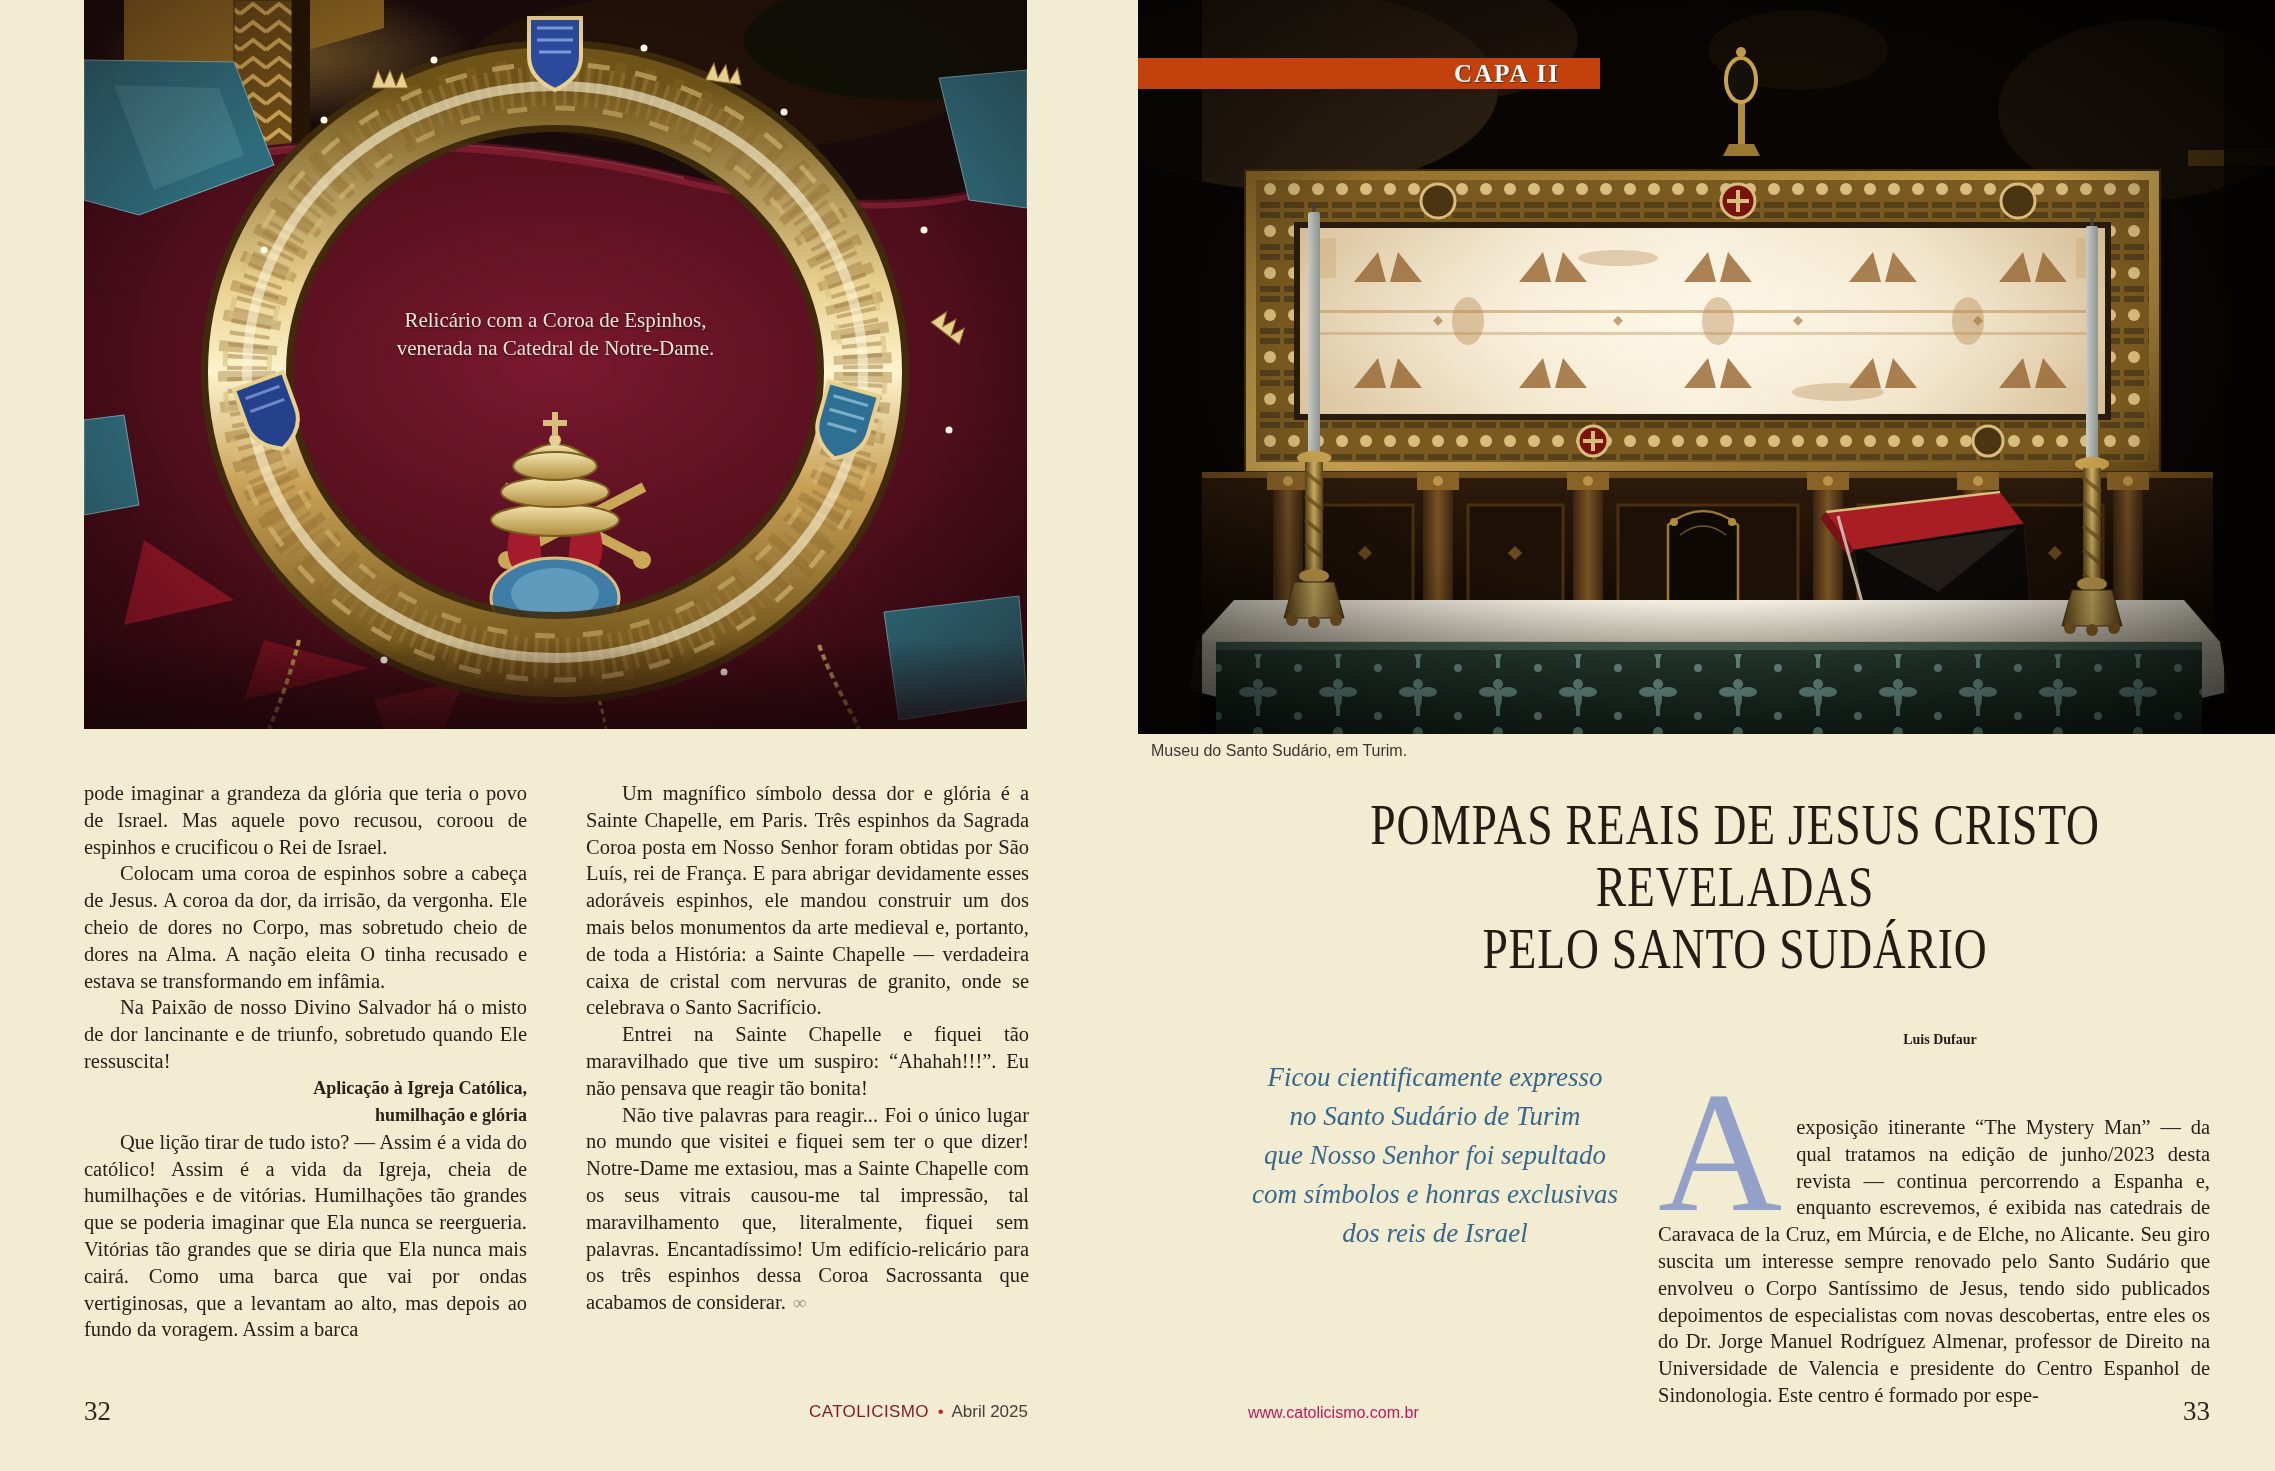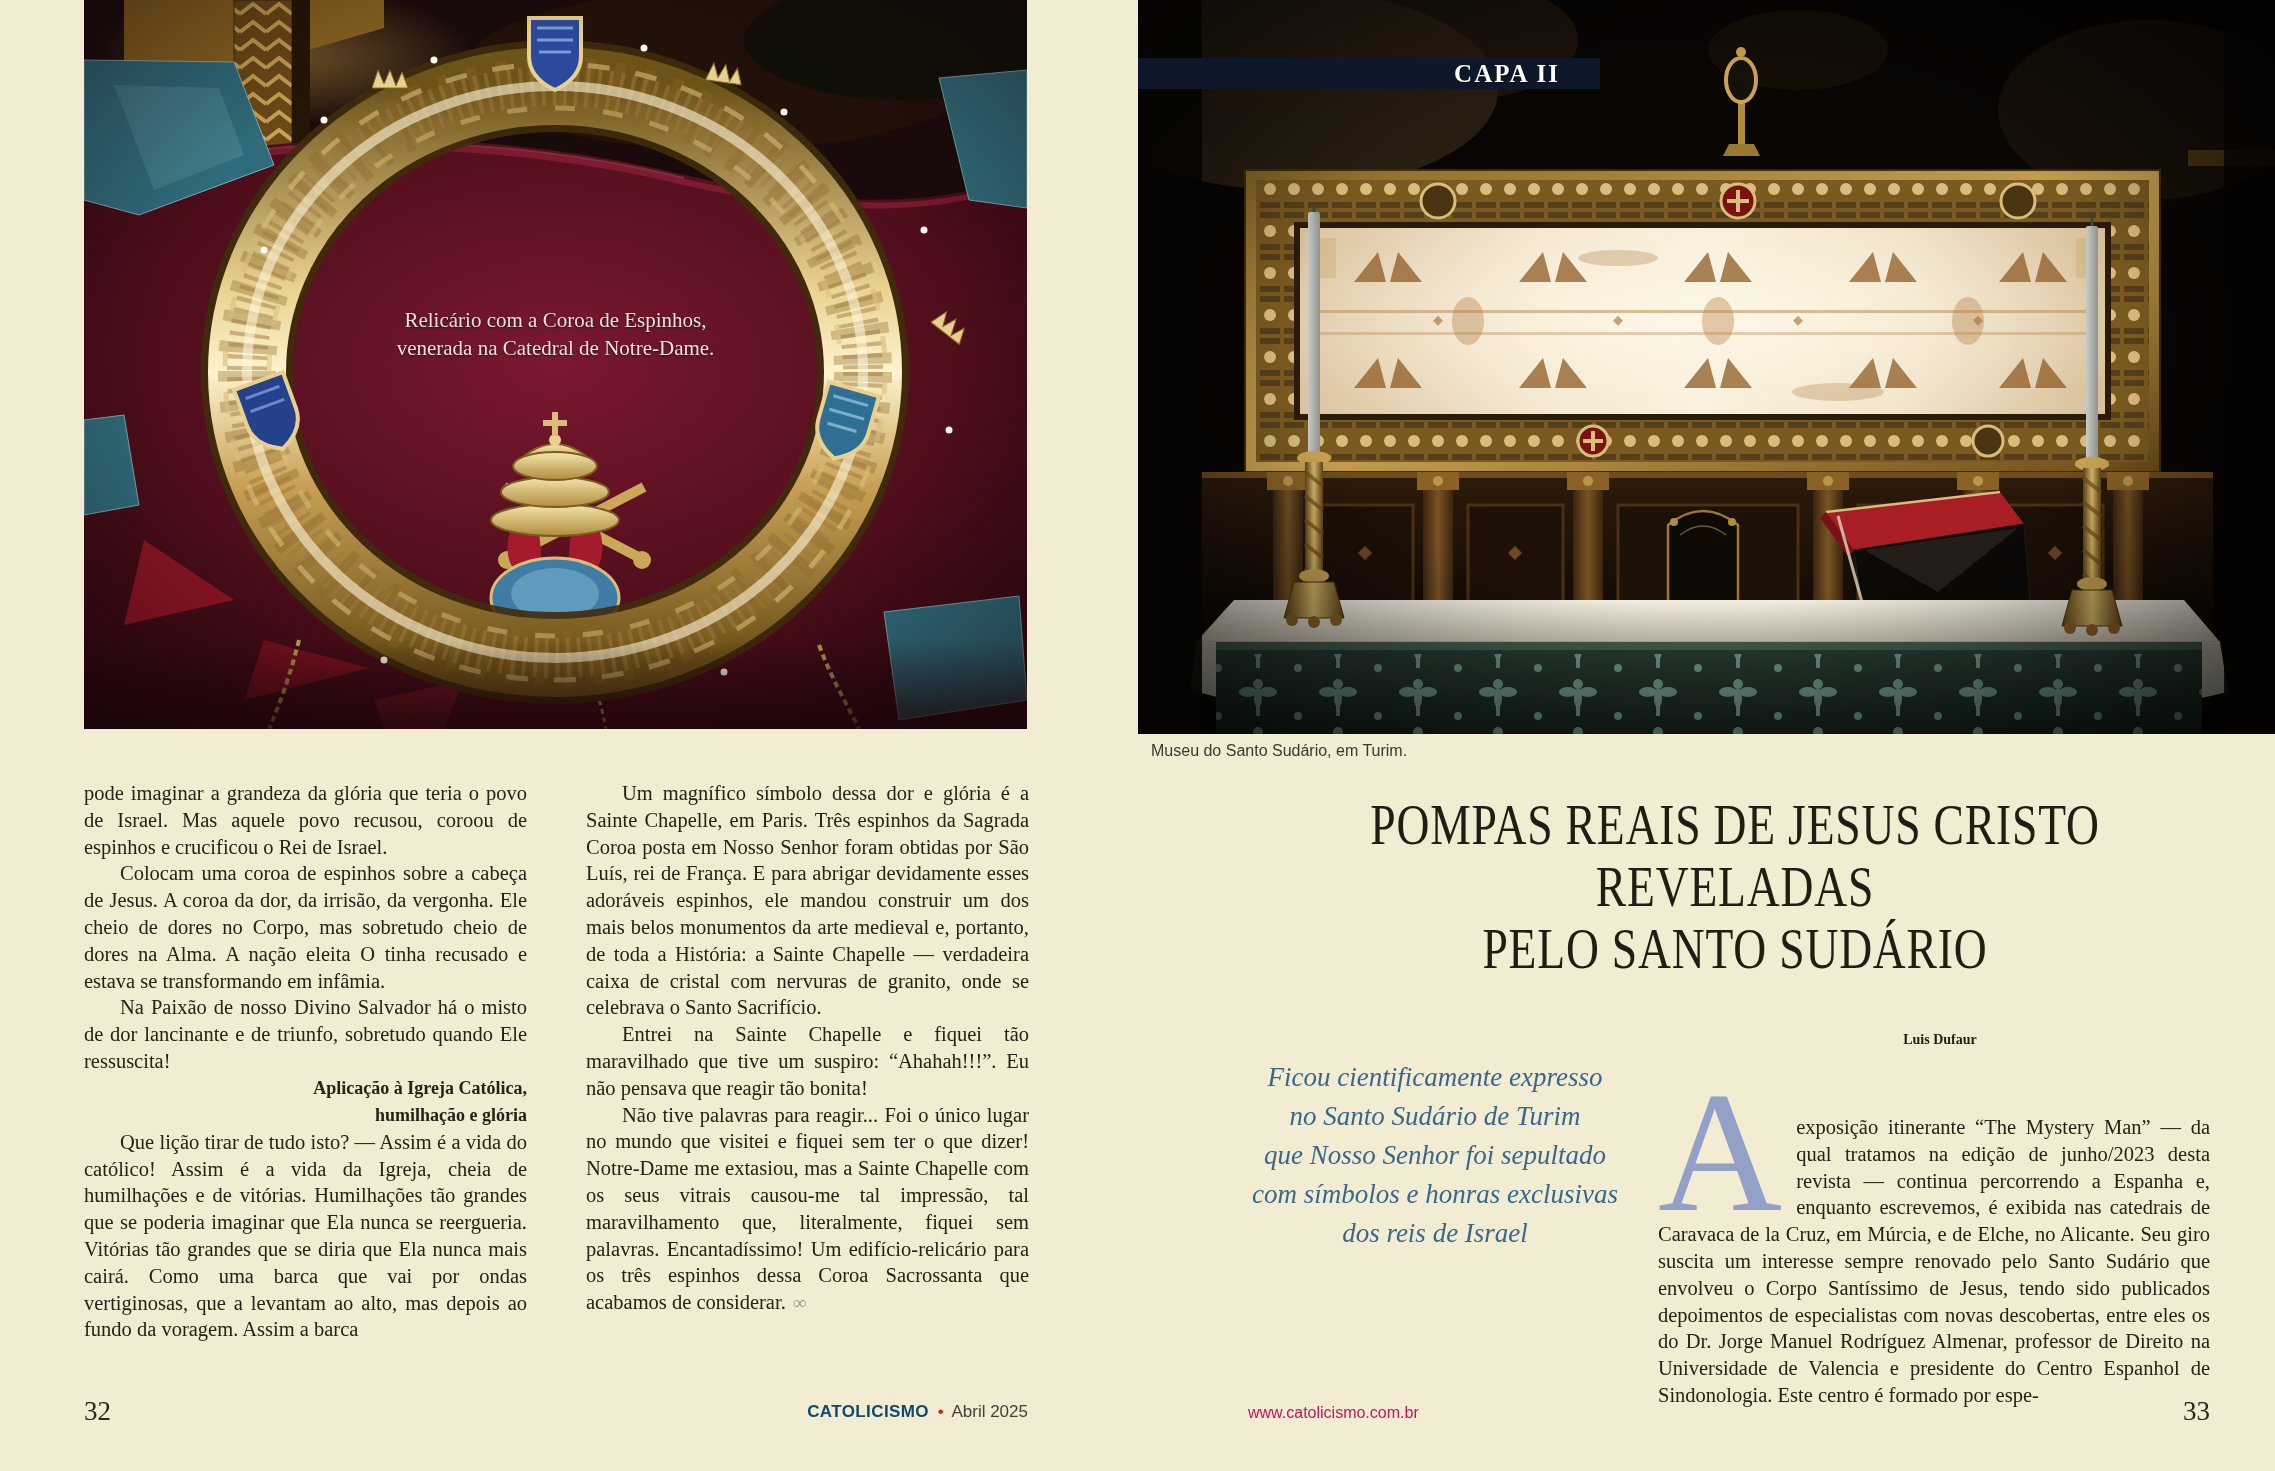--- a/index.html
+++ b/index.html
@@ -9,21 +9,21 @@
   
   #crown-photo{left:84px;top:0;width:943px;height:729px;}
   #shroud-photo{left:1138px;top:0;width:1137px;height:734px;}
   svg{display:block;}
   
   #crown-caption{left:84px;top:306px;width:943px;text-align:center;color:#ece5d8;
     font-size:21px;line-height:28px;white-space:pre-line;text-shadow:0 1px 2px rgba(0,0,0,.6);}
   #shroud-caption{left:1151px;top:742px;font-family:Liberation Sans, sans-serif;
     font-size:16px;color:#3b372e;}
   
-  #kicker{left:1138px;top:58px;width:462px;height:31px;background:#0f172a;
+  #kicker{left:1138px;top:58px;width:462px;height:31px;background:#c2410c;
     display:flex;align-items:center;justify-content:flex-end;padding-right:40px;box-sizing:border-box;}
   #kicker span{color:#fff;font-family:"Liberation Serif",serif;font-weight:bold;
     font-size:25px;letter-spacing:2px;text-shadow:1px 1px 1px rgba(0,0,0,.5);}
   
   .bodycol{font-size:20.5px;line-height:26.8px;text-align:justify;hyphens:auto;}
   #col1{left:84px;top:780px;width:443px;}
   #col2{left:586px;top:780px;width:443px;}
   .bodycol p{margin:0;}
   .ind{text-indent:36px;}
   .subhead{margin:17px 0 14px;font-weight:bold;text-align:right;text-indent:0;
@@ -38,21 +38,21 @@
   #byline{left:1660px;top:1032px;width:560px;text-align:center;font-weight:bold;
     font-size:14px;color:#241c12;}
   #rp-bodywrap{left:1658px;top:1114px;width:552px;}
   #rp-dropcap{float:left;font-size:172px;line-height:128px;color:#93a1c8;
     padding:4px 14px 0 0;margin-top:-30px;font-family:"Liberation Serif",serif;}
   #rp-body{margin:0;font-size:20.5px;line-height:26.8px;text-align:justify;hyphens:auto;}
   
   #pg32{left:84px;top:1396px;font-size:27px;color:#2b261c;}
   #left-footer{left:628px;top:1402px;width:400px;text-align:right;
     font-family:"Liberation Sans",sans-serif;font-size:17px;}
-  #left-footer .mag{font-weight:700;color:#0c4a6e;letter-spacing:.4px;}
+  #left-footer .mag{font-weight:400;color:#7f1d1d;letter-spacing:.4px;}
   #left-footer .sep{color:#c5242a;padding:0 4px;}
   #left-footer .iss{color:#45413a;}
   #website{left:1248px;top:1404px;font-family:"Liberation Sans",sans-serif;
     font-size:16px;color:#be185d;}
   #pg33{left:2110px;top:1396px;width:100px;text-align:right;font-size:27px;color:#2b261c;}
 </style>
 </head>
 <body>
 
 <div id="spread">

